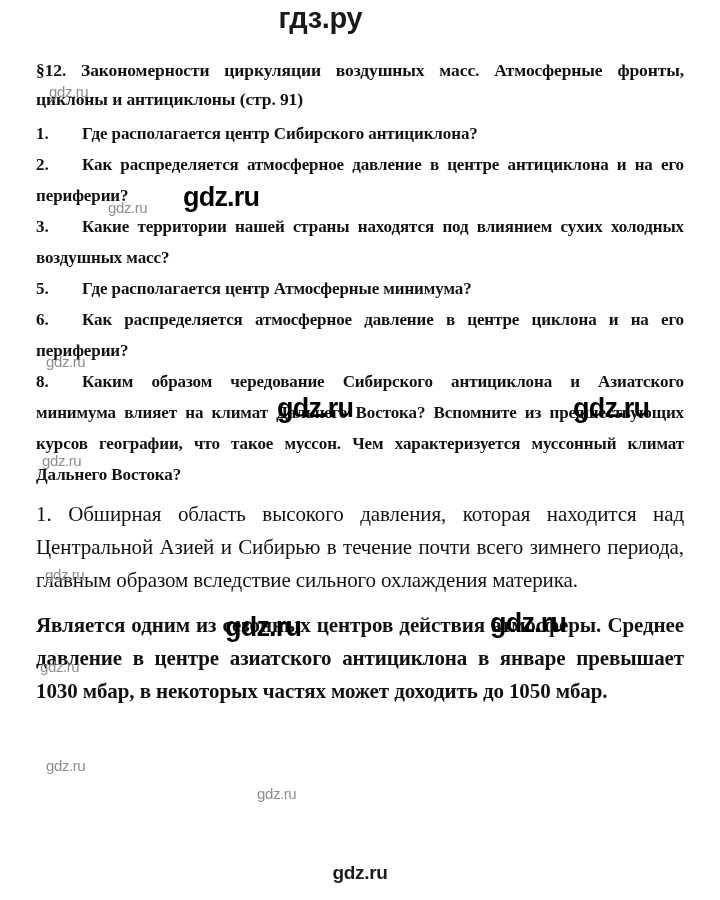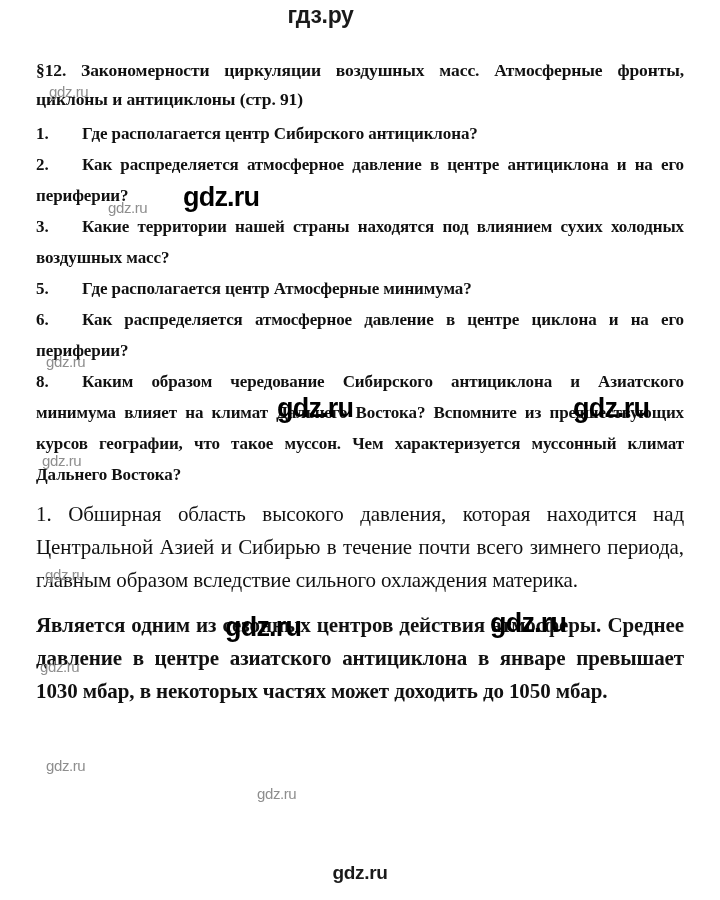--- a/index.html
+++ b/index.html
@@ -18,21 +18,21 @@
 
   
   .site-logo {
     position: absolute;
     top: 2px;
     left: 0;
     width: 641px;
     text-align: center;
     font-family: "Liberation Sans", sans-serif;
     font-weight: bold;
-    font-size: 23px;
+    font-size: 29px;
     letter-spacing: -0.3px;
     color: #1a1a1a;
     z-index: 5;
   }
 
   
   .page {
     position: absolute;
     top: 56px;
     left: 36px;

